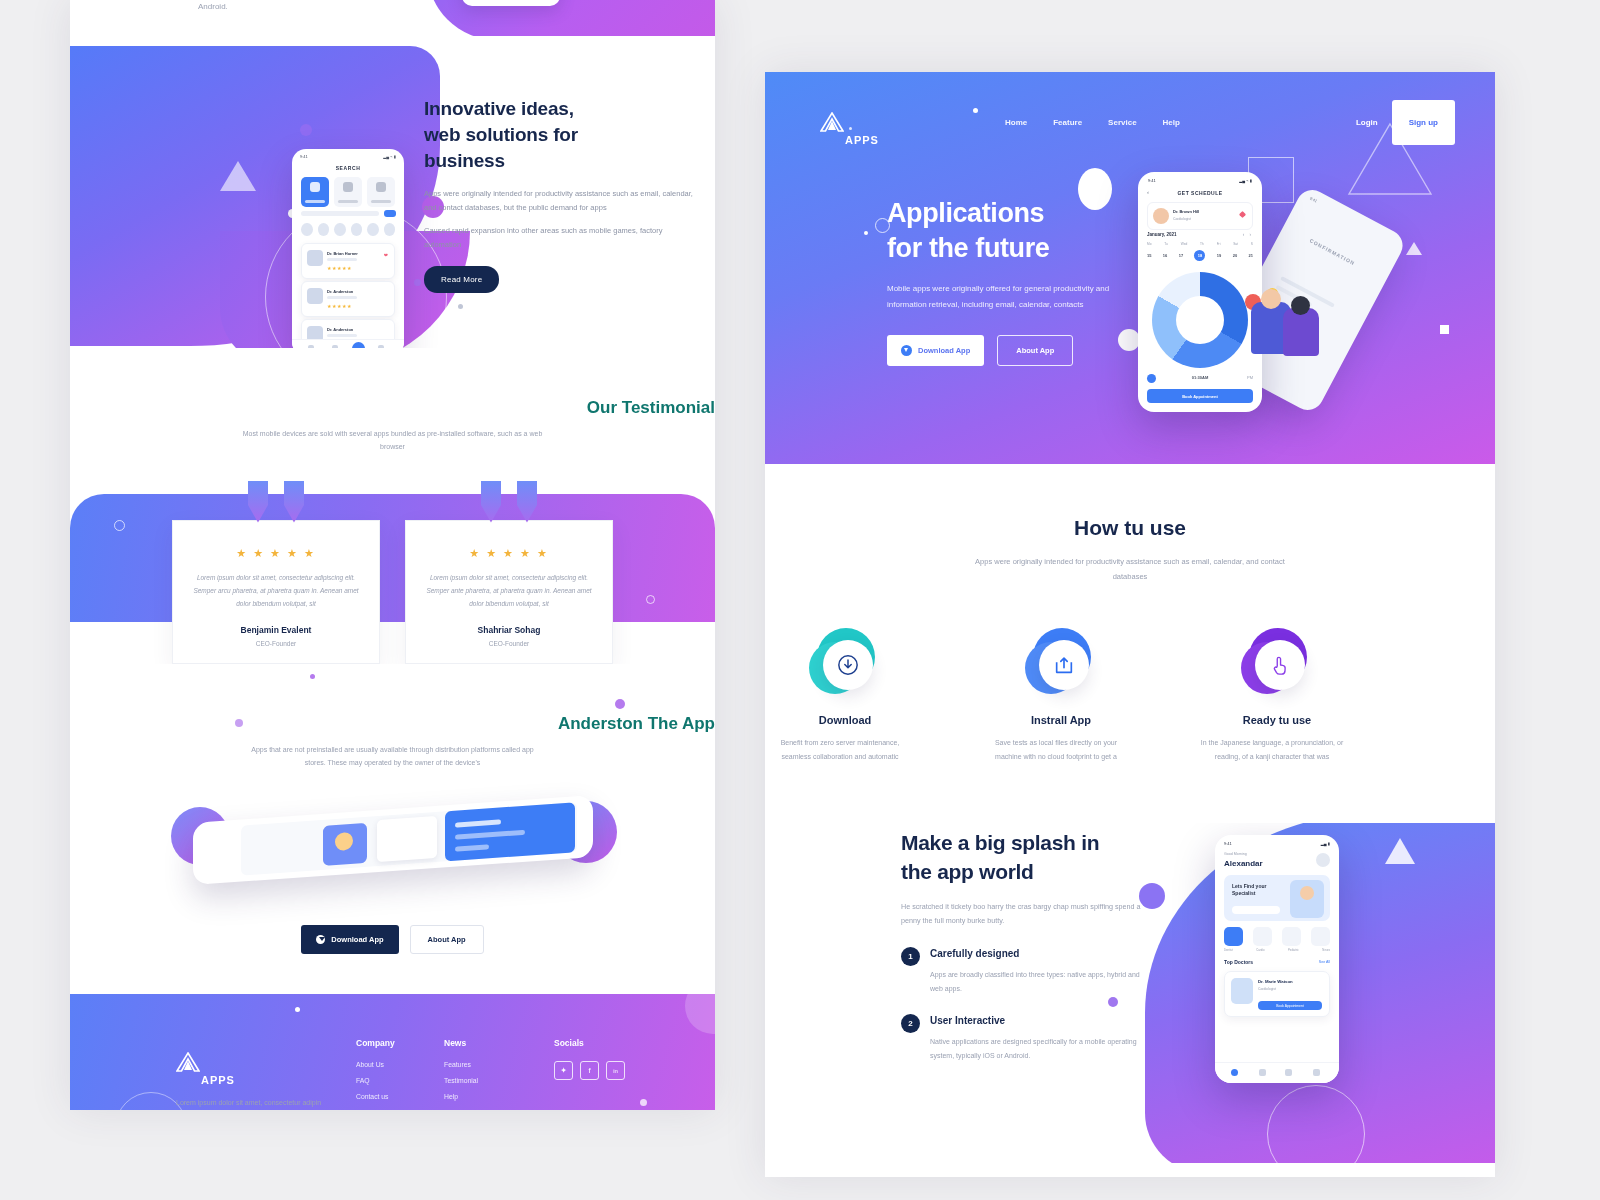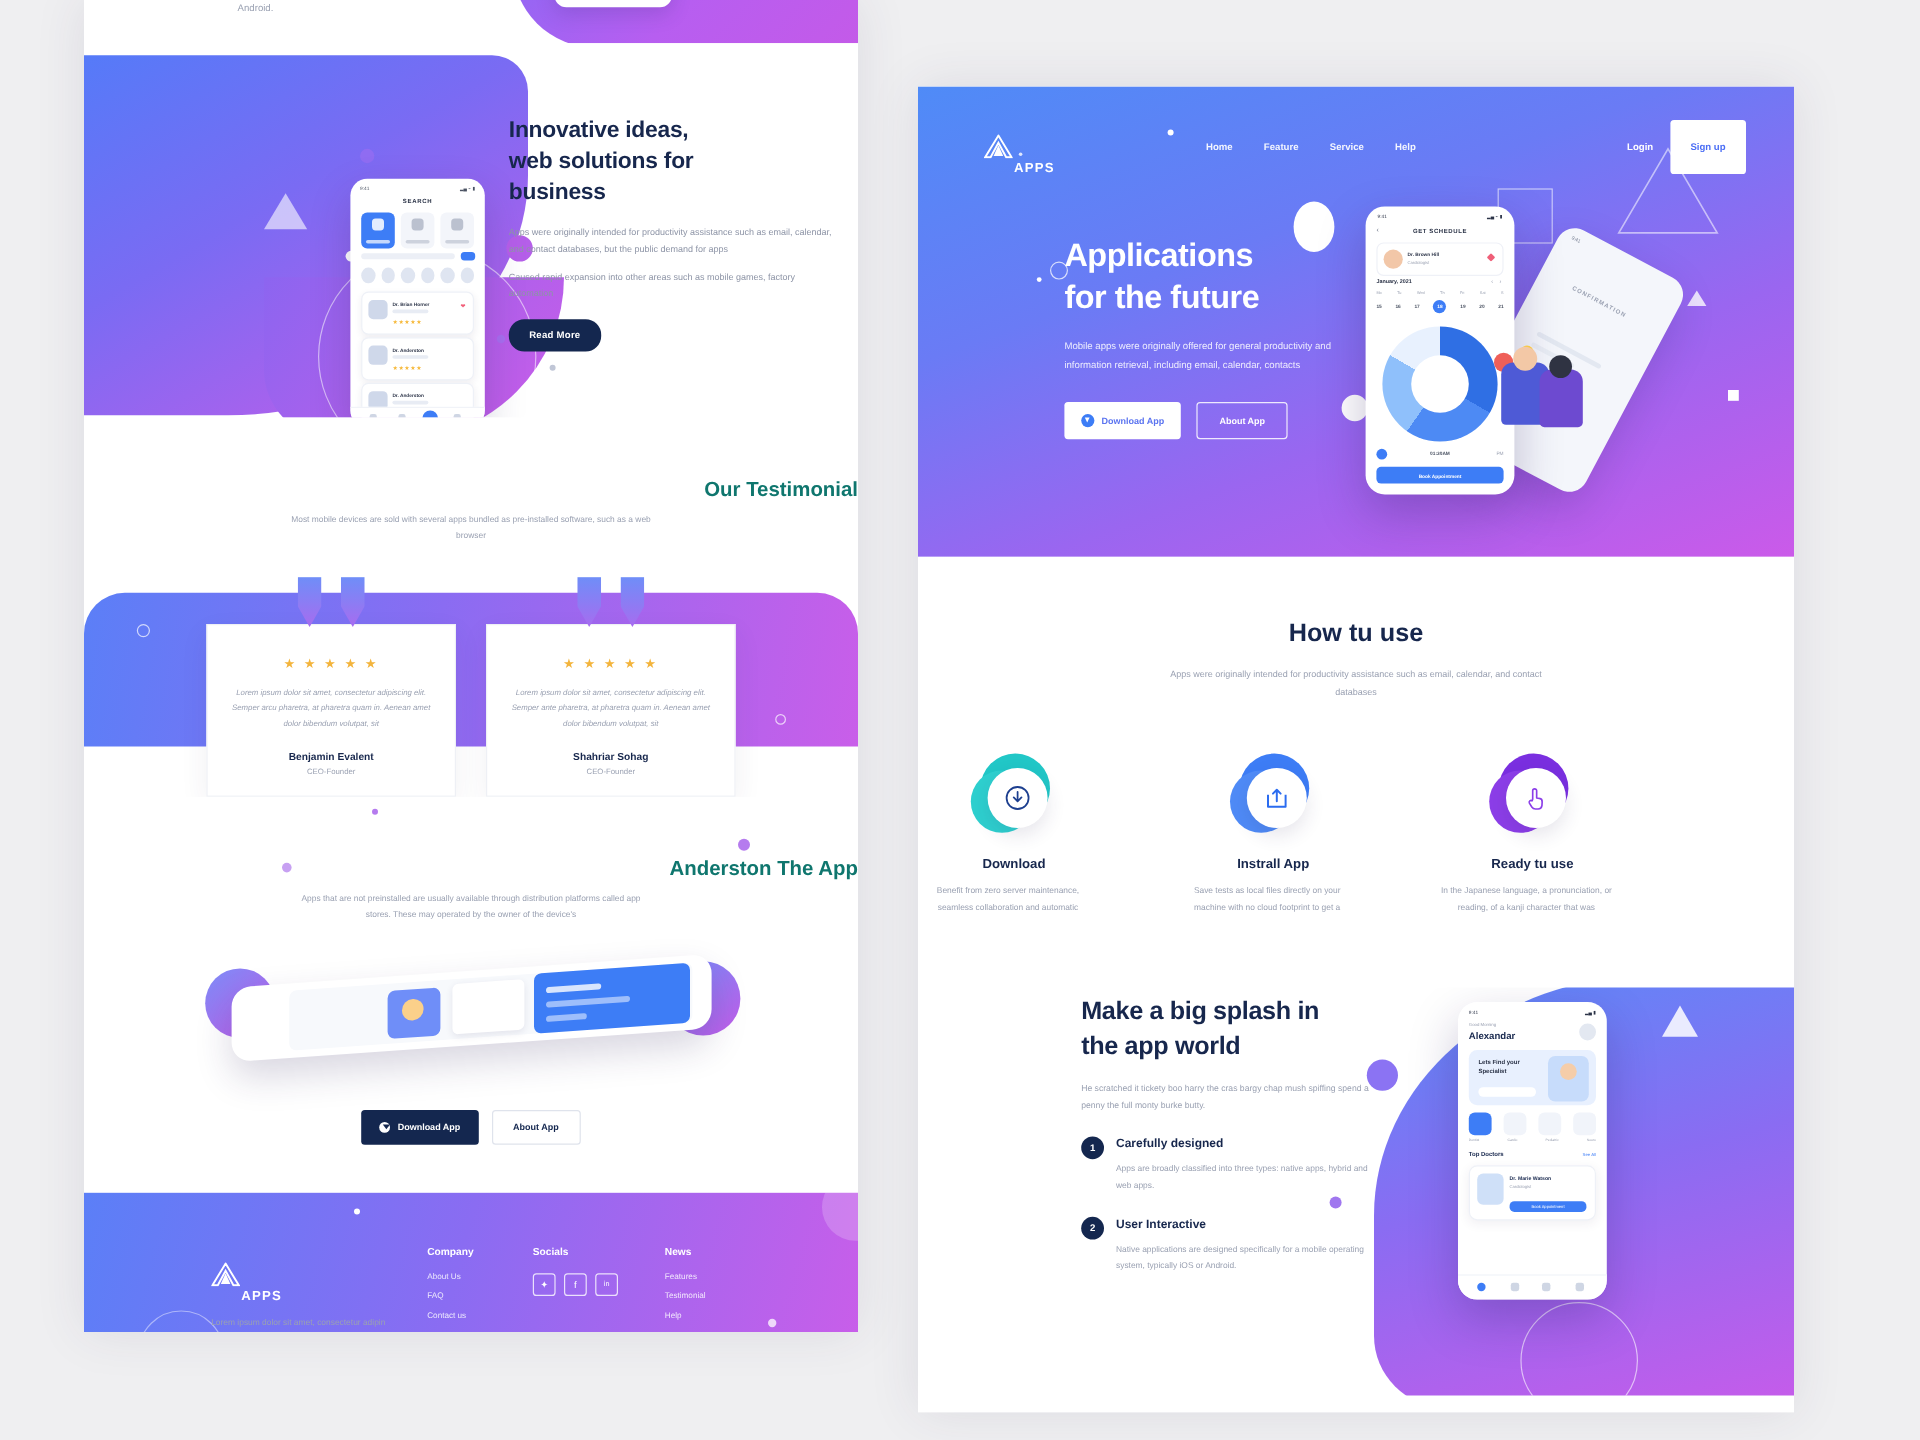--- a/index.html
+++ b/index.html
@@ -80,21 +80,21 @@
   .phone1 .nav i:nth-child(1){left:16px;} .phone1 .nav i:nth-child(2){left:40px;}
   .phone1 .nav i:nth-child(4){left:86px;}
   .phone1 .nav .mid{left:60px;top:2px;width:13px;height:13px;border-radius:50%;background:#3d7df6;}
 
   .hero1-copy{position:absolute;left:354px;top:60px;width:270px;}
   .h1-title{font-size:19px;line-height:1.37;font-weight:bold;color:#17274d;letter-spacing:-.2px;}
   .h1-p{margin-top:13px;font-size:7.5px;line-height:1.85;color:#8d94a6;}
   .h1-p2{margin-top:9px;font-size:7.5px;line-height:1.85;color:#8d94a6;}
   .btn-dark{
     display:inline-block;margin-top:14px;background:#14274f;color:#fff;
-    font-size:8px;font-weight:bold;padding:9px 17px;border-radius:13px;letter-spacing:.2px;
+    font-size:8px;font-weight:normal;padding:9px 17px;border-radius:13px;letter-spacing:.2px;
   }
 
   
   .testi{position:relative;width:645px;background:#fff;padding-top:50px;}
   .sec-title{text-align:right;font-size:17px;font-weight:bold;color:#0f766e;}
   .sec-sub{margin:9px auto 0;width:300px;text-align:center;font-size:7px;line-height:1.9;color:#9aa1b2;}
   .testi-band{
     position:absolute;left:0;top:146px;width:645px;height:128px;
     background:linear-gradient(100deg,#5b7ff7 0%,#8a6cf2 45%,#c95ee9 100%);
     border-top-left-radius:34px;border-top-right-radius:34px;
@@ -478,32 +478,32 @@
           </div>
           <div class="f-desc">Lorem ipsum dolor sit amet, consectetur adipin elit. A eleifend tristique condimentum vestibulum, ornare tortor viverra.</div>
         </div>
         <div class="f-col">
           <div class="f-h">Company</div>
           <div class="f-li">About Us</div>
           <div class="f-li">FAQ</div>
           <div class="f-li">Contact us</div>
         </div>
         <div class="f-col wide">
+          <div class="f-h">News</div>
+          <div class="f-li">Features</div>
+          <div class="f-li">Testimonial</div>
+          <div class="f-li">Help</div>
+        </div>
+        <div class="f-col wide">
           <div class="f-h">Socials</div>
           <div class="socials">
             <div class="soc">✦</div>
             <div class="soc">f</div>
             <div class="soc" style="font-size:6px;">in</div>
           </div>
-        </div>
-        <div class="f-col wide">
-          <div class="f-h">News</div>
-          <div class="f-li">Features</div>
-          <div class="f-li">Testimonial</div>
-          <div class="f-li">Help</div>
         </div>
       </div>
     </div>
   </div>
 
   <div class="right-page">
 
     <div class="r-hero">
       <div class="sh-circle"></div>
       <div class="sh-dot1"></div>

